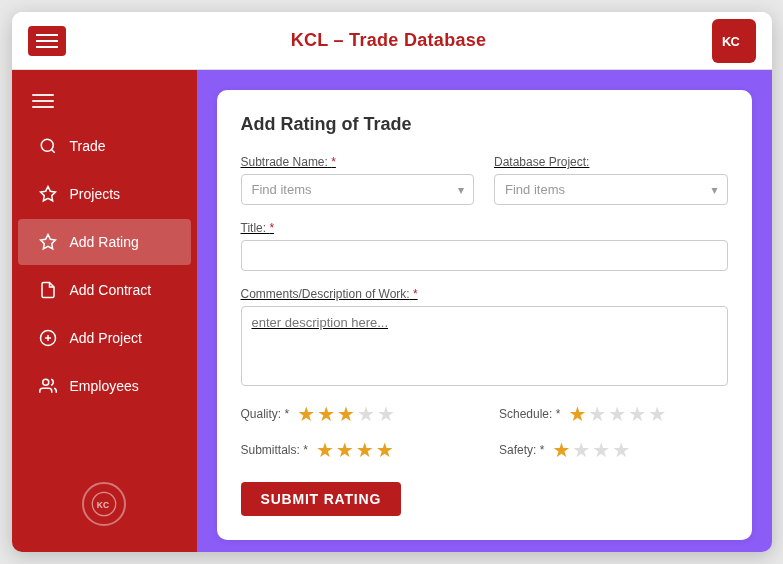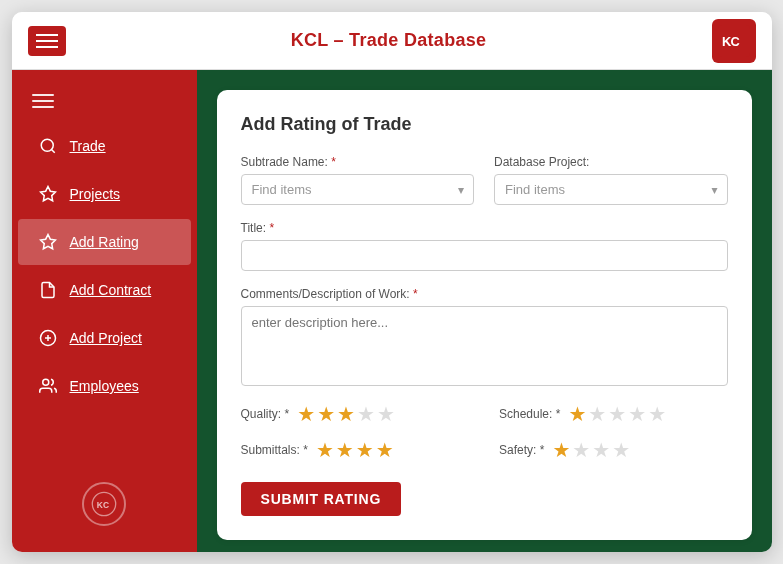--- a/index.html
+++ b/index.html
@@ -84,21 +84,20 @@
       display: flex;
       align-items: center;
       gap: 12px;
       padding: 13px 20px;
       color: #fff;
       font-size: 14px;
       font-weight: 500;
       cursor: pointer;
       border-radius: 4px;
       margin: 1px 6px;
-      text-decoration: underline;
     }
     .sidebar-item.active {
       background: rgba(255,255,255,0.25);
     }
     .sidebar-item-icon {
       width: 20px;
       height: 20px;
       flex-shrink: 0;
       display: flex;
       align-items: center;
@@ -120,38 +119,39 @@
       align-items: center;
       justify-content: center;
       color: rgba(255,255,255,0.7);
       font-size: 18px;
     }
     
     .main-content {
       flex: 1;
       padding: 20px;
       overflow-y: auto;
-      background: #14532d;
+      background: #8b5cf6;
     }
     .form-card {
       background: #fff;
       border-radius: 10px;
       padding: 24px;
       box-shadow: 0 1px 6px rgba(0,0,0,0.08);
     }
     .form-title {
       font-size: 18px;
       font-weight: 600;
       color: #333;
       margin-bottom: 20px;
     }
     .form-row {
       display: flex;
       gap: 20px;
       margin-bottom: 16px;
+      text-decoration: underline;
     }
     .form-group {
       flex: 1;
       display: flex;
       flex-direction: column;
       gap: 5px;
     }
     .form-label {
       font-size: 12px;
       color: #555;

